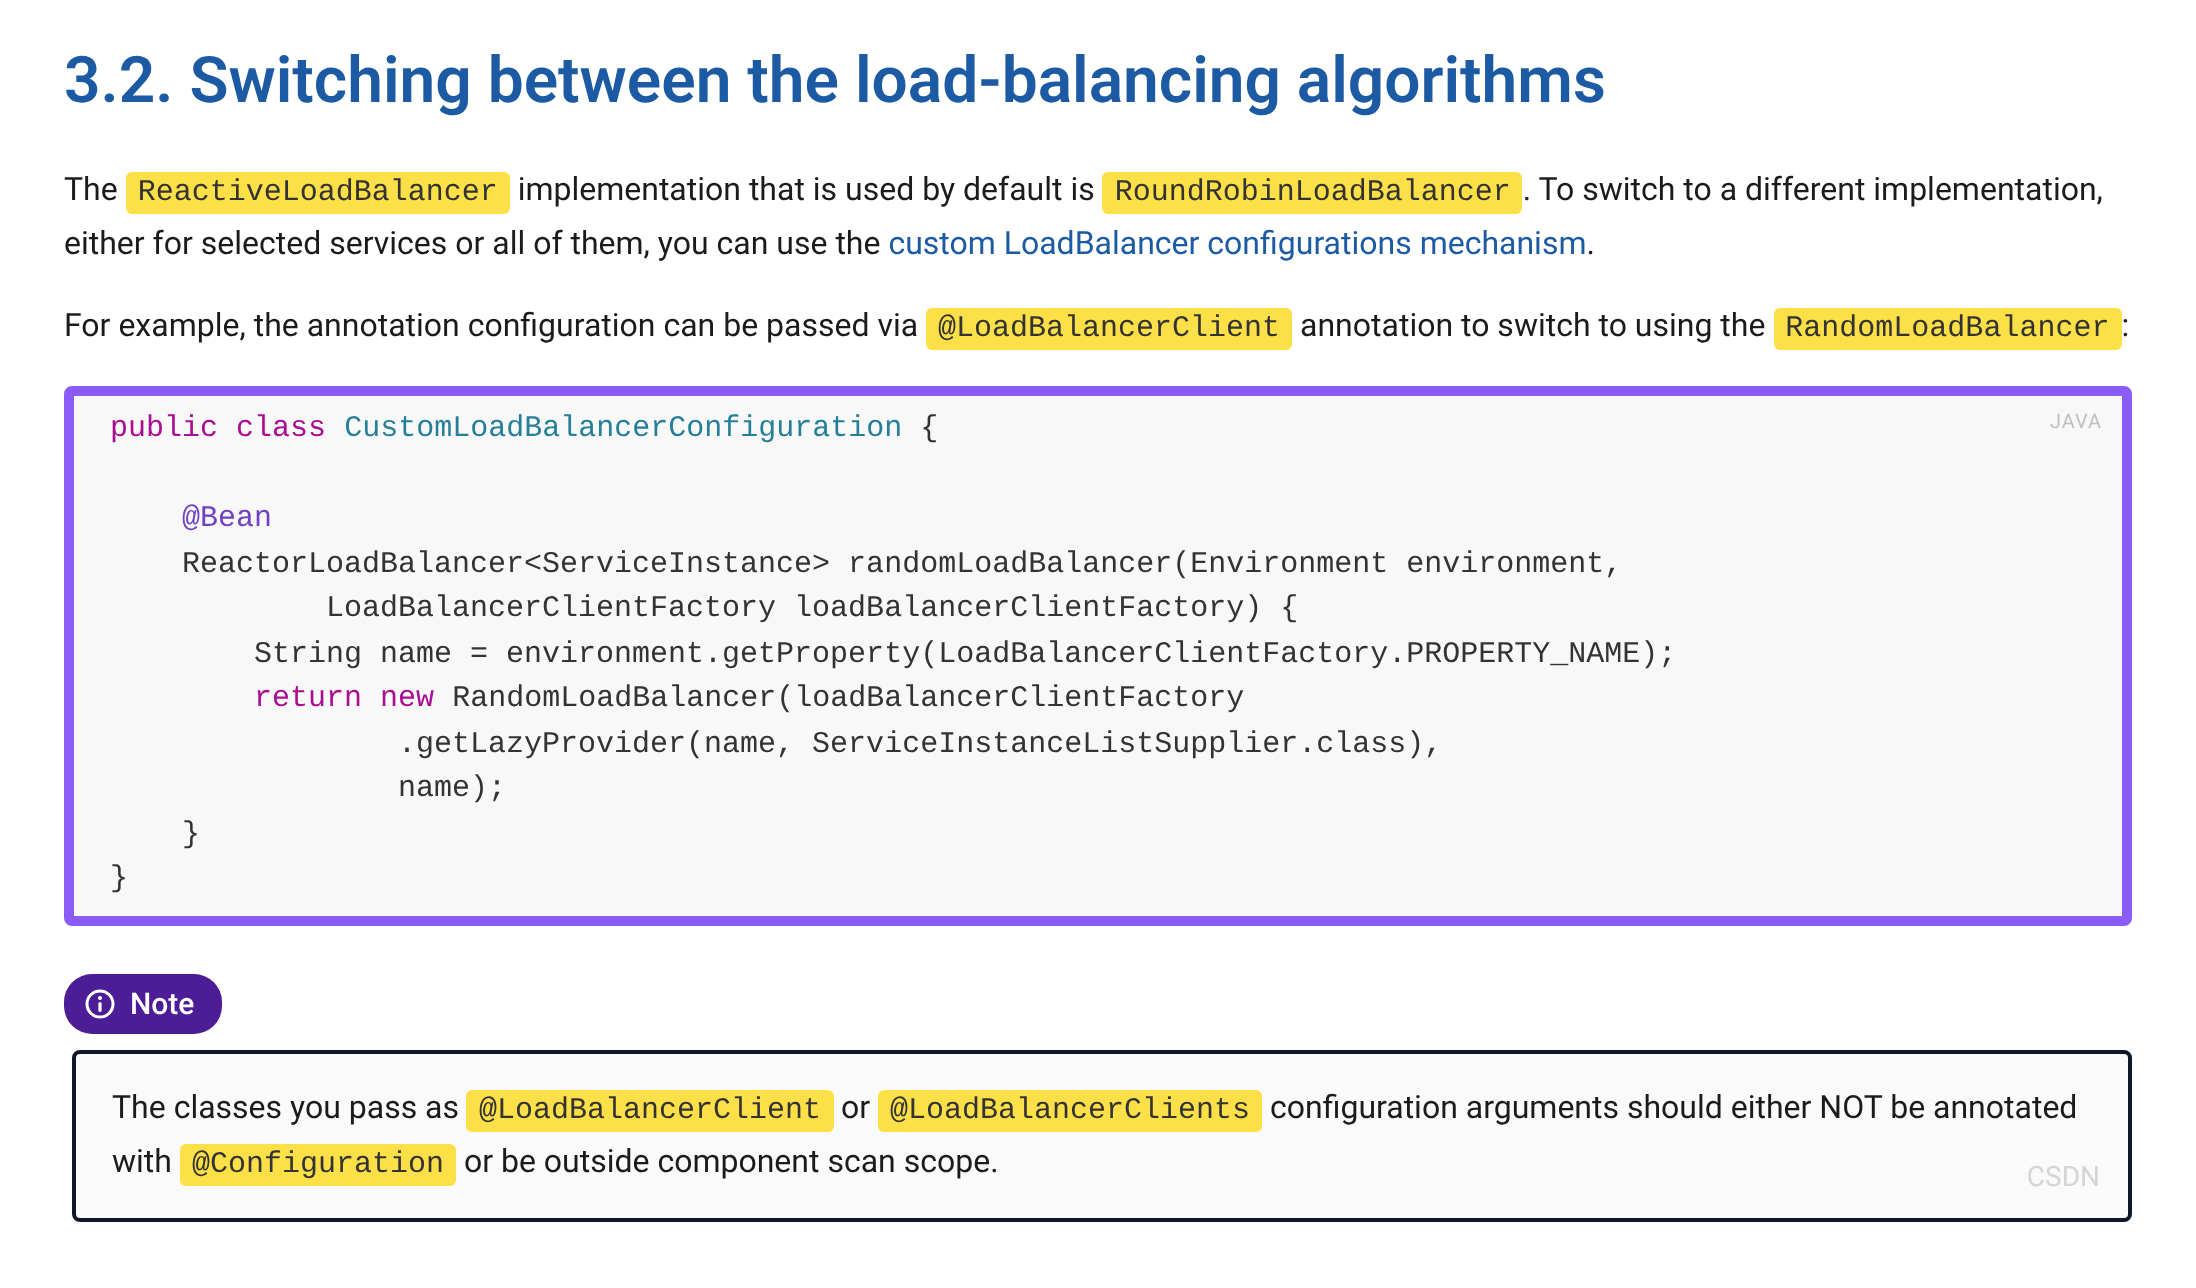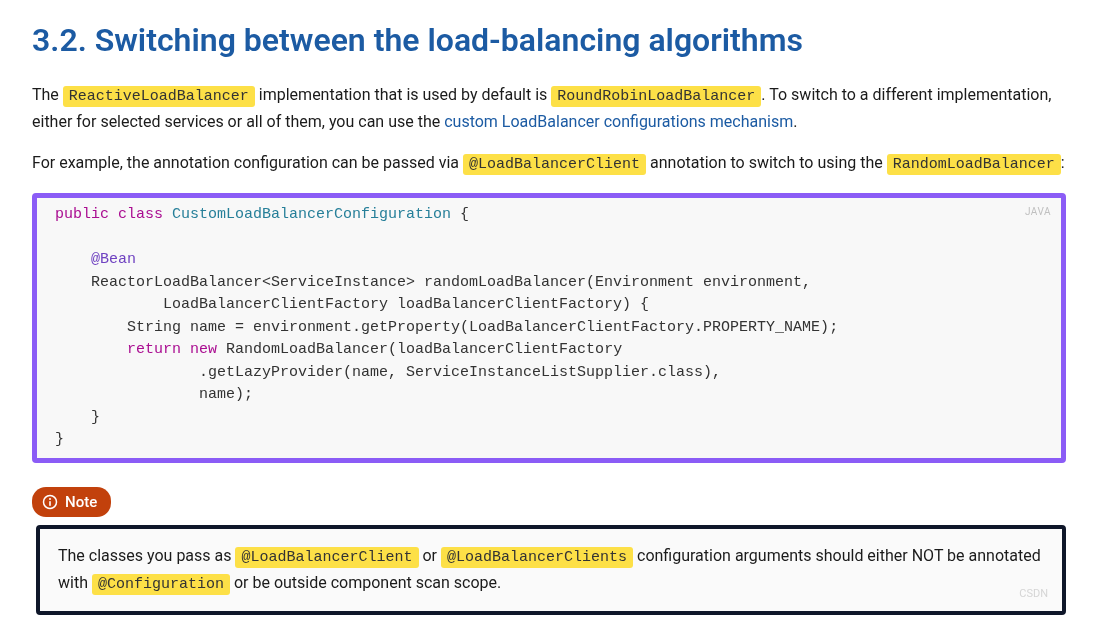--- a/index.html
+++ b/index.html
@@ -67,44 +67,44 @@
     }
     .tok-keyword { color: #aa0d91; }
     .tok-type { color: #267f99; }
     .tok-annotation { color: #6f42c1; }
     .note-container {
       margin-top: 20px;
     }
     .note-badge {
       display: inline-flex;
       align-items: center;
-      background: #c2410c;
+      background: #4c1d95;
       color: #fff;
       border-radius: 14px;
       padding: 3px 14px 3px 10px;
       font-size: 15px;
       font-weight: 500;
       margin-bottom: 8px;
     }
     .note-badge svg {
       margin-right: 7px;
     }
     .note-body {
       background: #fafafa;
-      border: 4px solid #0f172a;
+      border: 2px solid #0f172a;
       border-radius: 4px;
       padding: 14px 18px;
       margin-left: 4px;
       position: relative;
     }
     .watermark {
       position: absolute;
       bottom: 8px;
       right: 14px;
-      font-size: 11px;
+      font-size: 14px;
       color: #d5d5d5;
       pointer-events: none;
     }
     .brand-overlay {
       position: absolute;
       right: 12px;
       bottom: 6px;
       font-family: sans-serif;
       pointer-events: none;
       color: #000;

